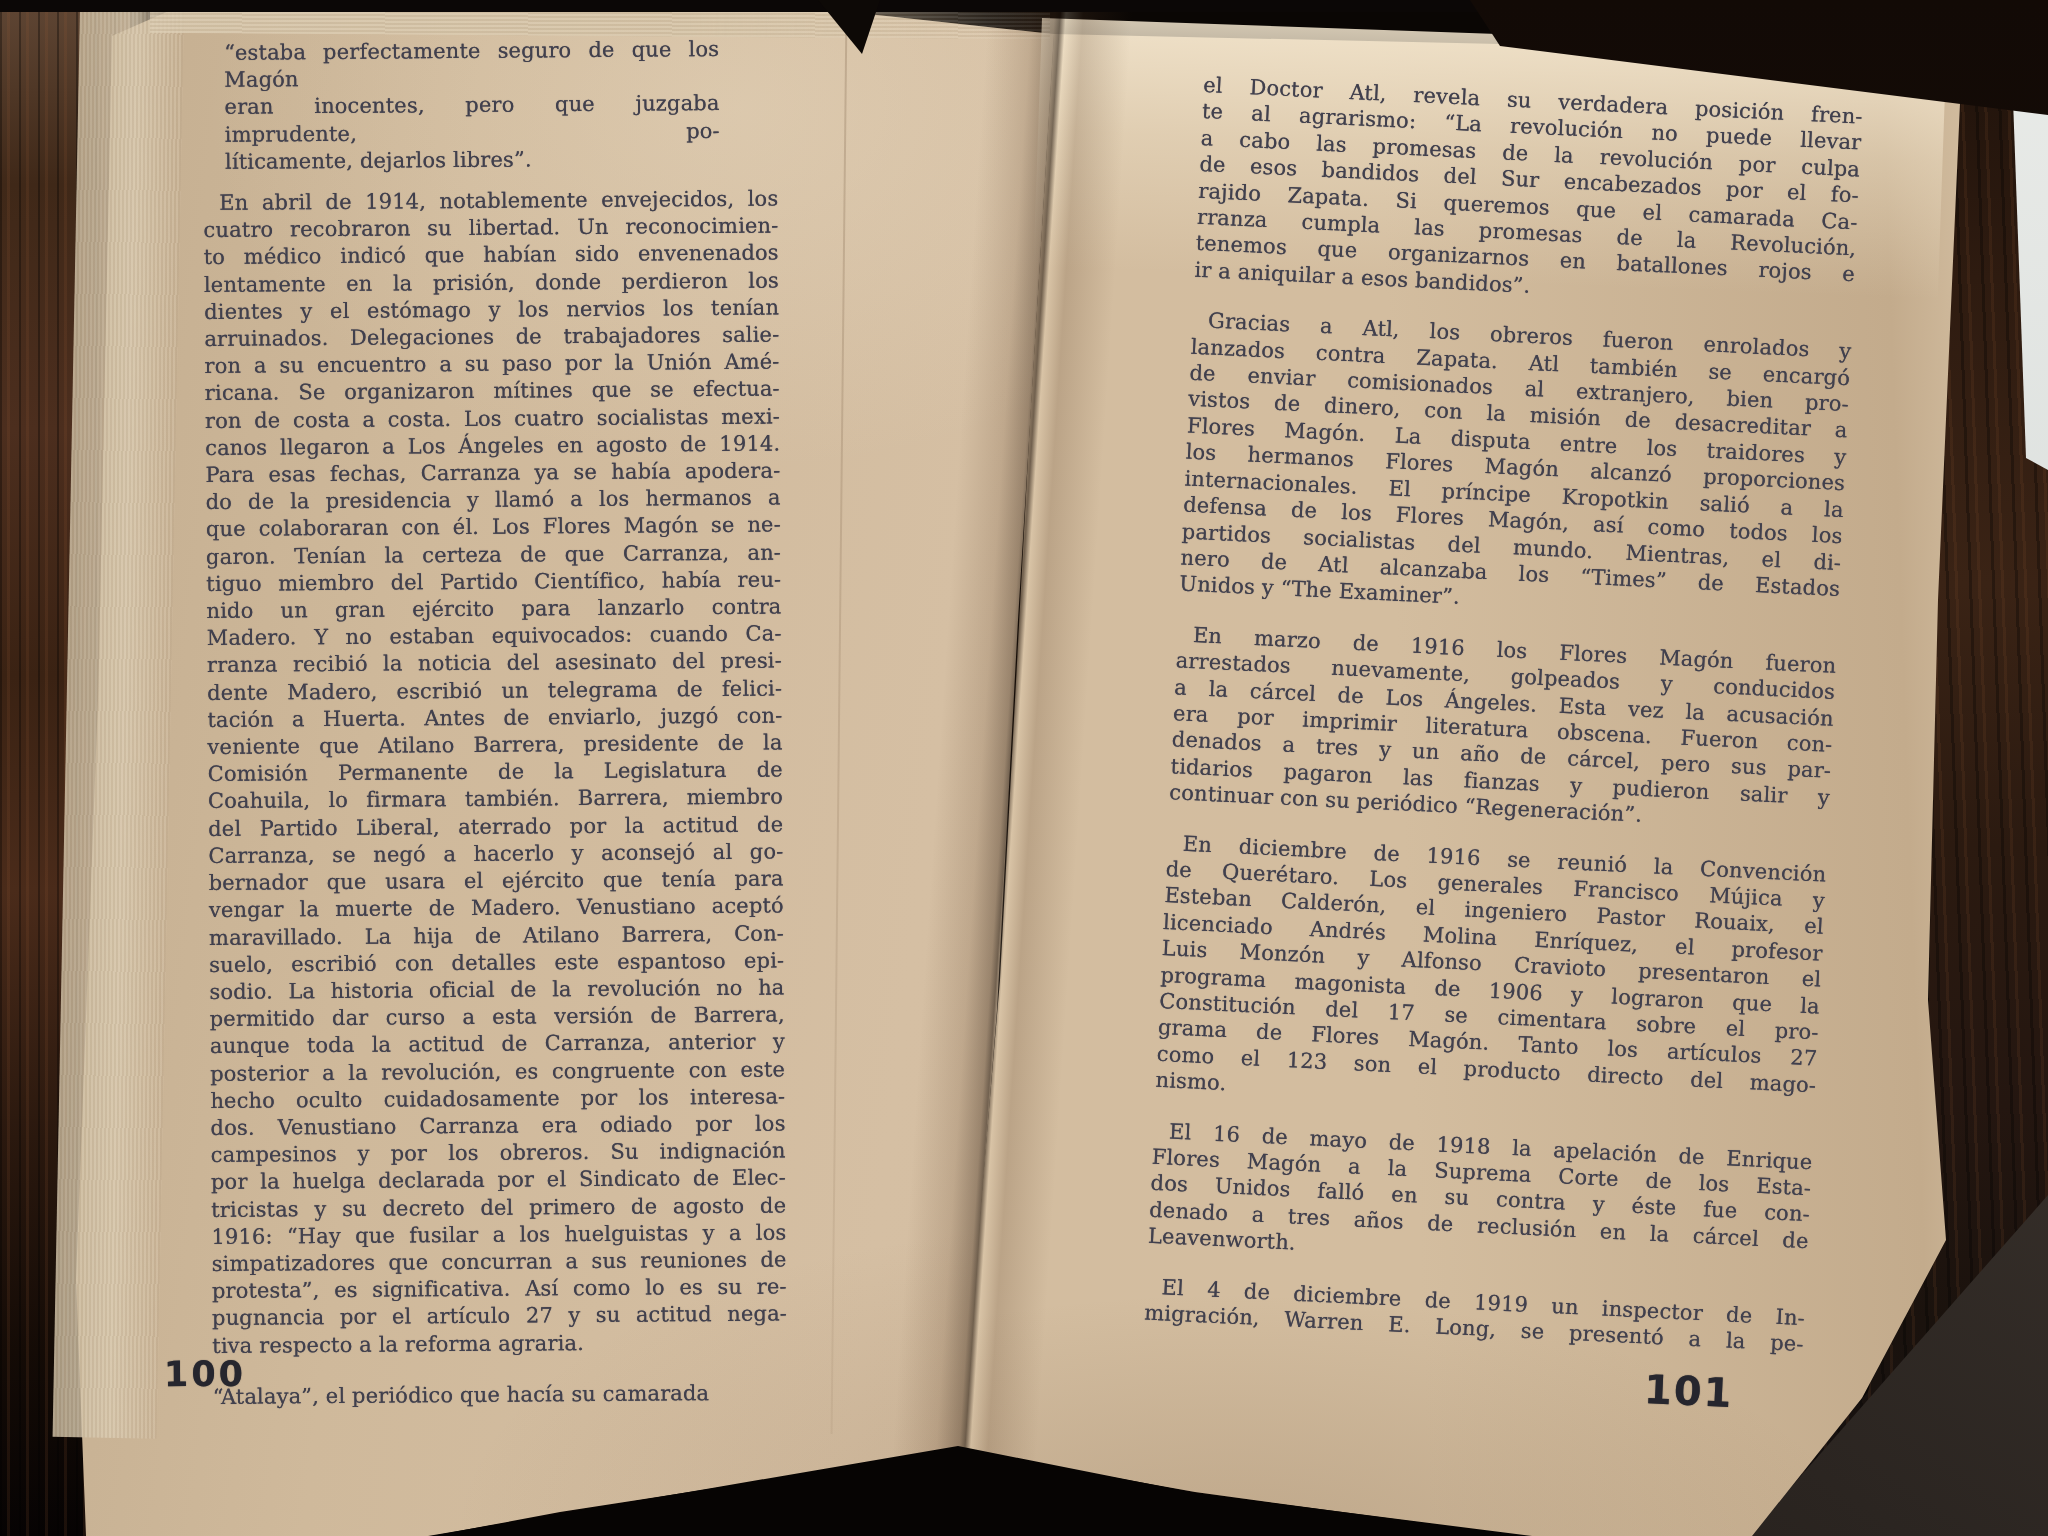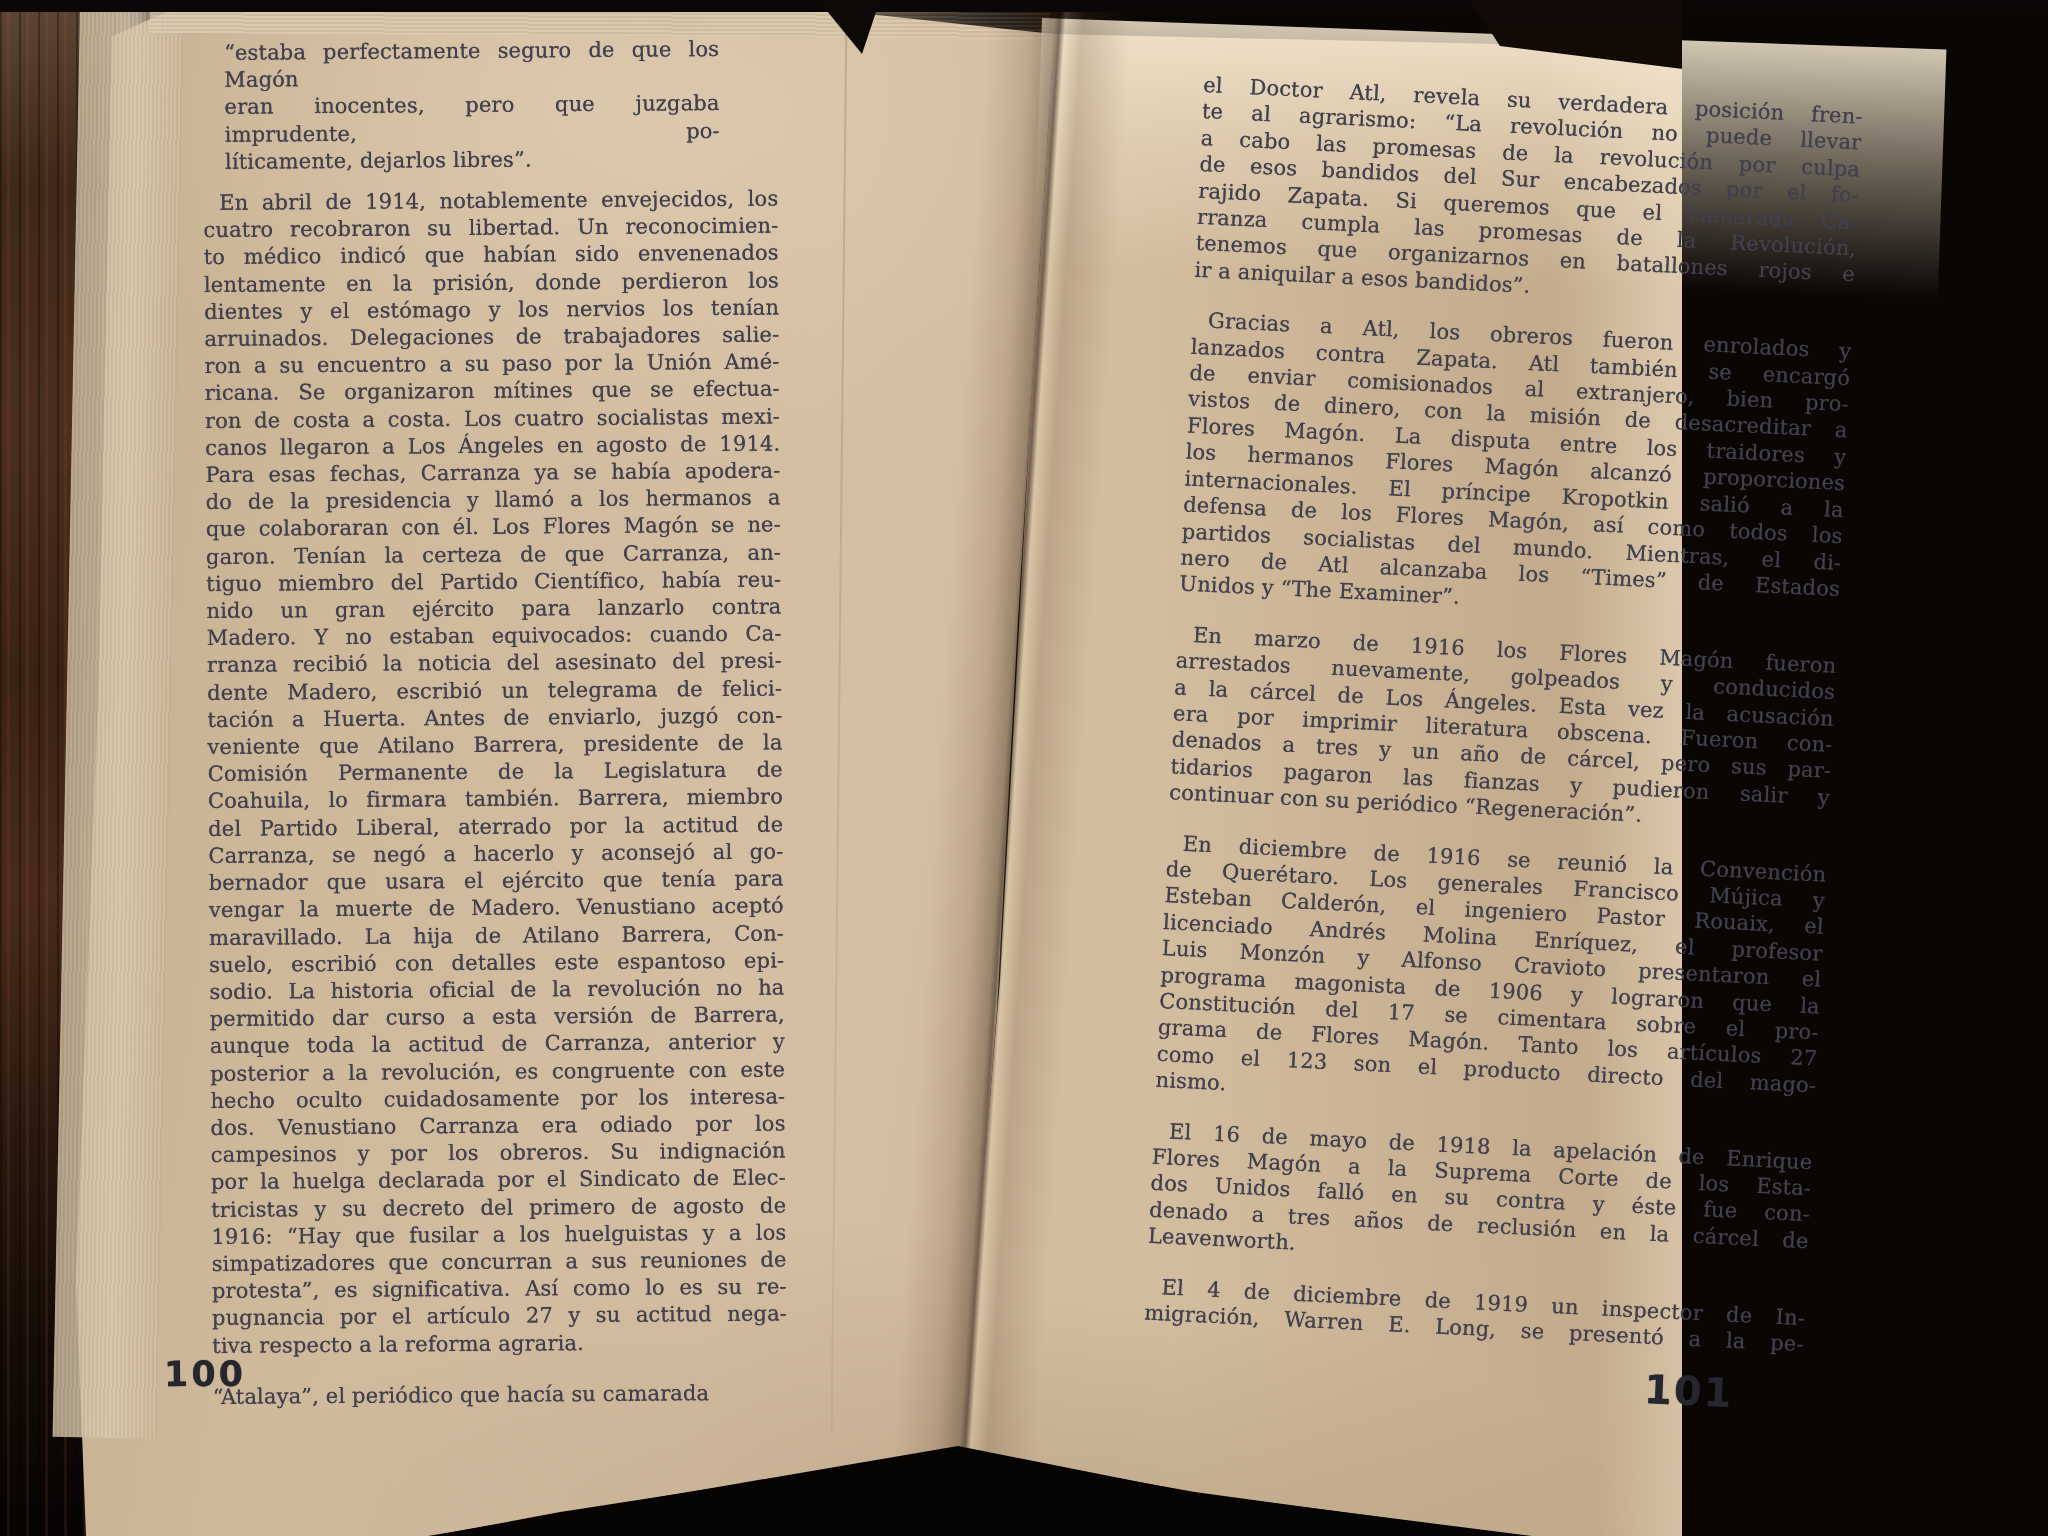--- a/index.html
+++ b/index.html
@@ -3,21 +3,21 @@
 <meta charset="utf-8">
 <style>
   :root{
     --paper:#d2bc9f; --paper-dark:#b9a184; --paper-light:#ecdcc2;
     --ink:#41404d; --num-ink:#26262e; --wood-dark:#2a190f; --wood-light:#5a4130;
     --bg-black:#0a0604; --fabric:#453d36; --sliver:#e9ebe8;
   }
   html,body{margin:0;padding:0;}
   body{width:2048px;height:1536px;overflow:hidden;background:var(--bg-black);
        font-family:"DejaVu Serif","Liberation Serif",serif;}
-  .scene{position:absolute;inset:0;width:1682px;height:1536px;}
+  .scene{position:absolute;inset:0;width:2048px;height:1536px;}
 
   
   .wood-left{position:absolute;left:0;top:0;width:130px;height:1536px;
     background:
       repeating-linear-gradient(90deg, rgba(0,0,0,.32) 0 2px, transparent 2px 7px, rgba(160,95,55,.14) 7px 10px, transparent 10px 19px),
       linear-gradient(to bottom,#5f4634 0%,#3f2818 12%,#4c2e1e 28%,#3a2213 44%,#4a2b1a 58%,#2a180e 74%,#140b06 88%,#060303 100%);}
   .wood-right{position:absolute;inset:0;
     clip-path:polygon(1958px 0,2048px 0,2048px 1536px,1740px 1536px,1868px 1392px,1926px 1150px,1936px 600px,1952px 60px);
     background:
       repeating-linear-gradient(88deg, rgba(0,0,0,.3) 0 3px, transparent 3px 9px, rgba(150,90,50,.13) 9px 12px, transparent 12px 23px),

